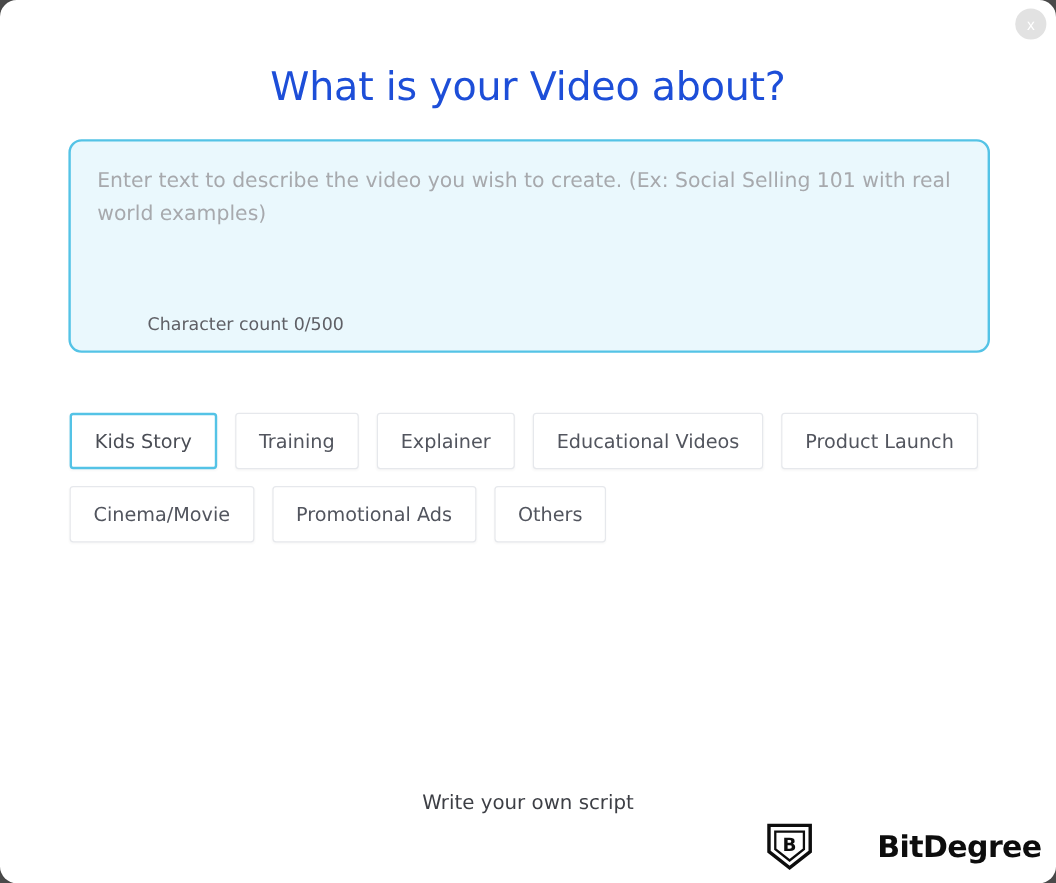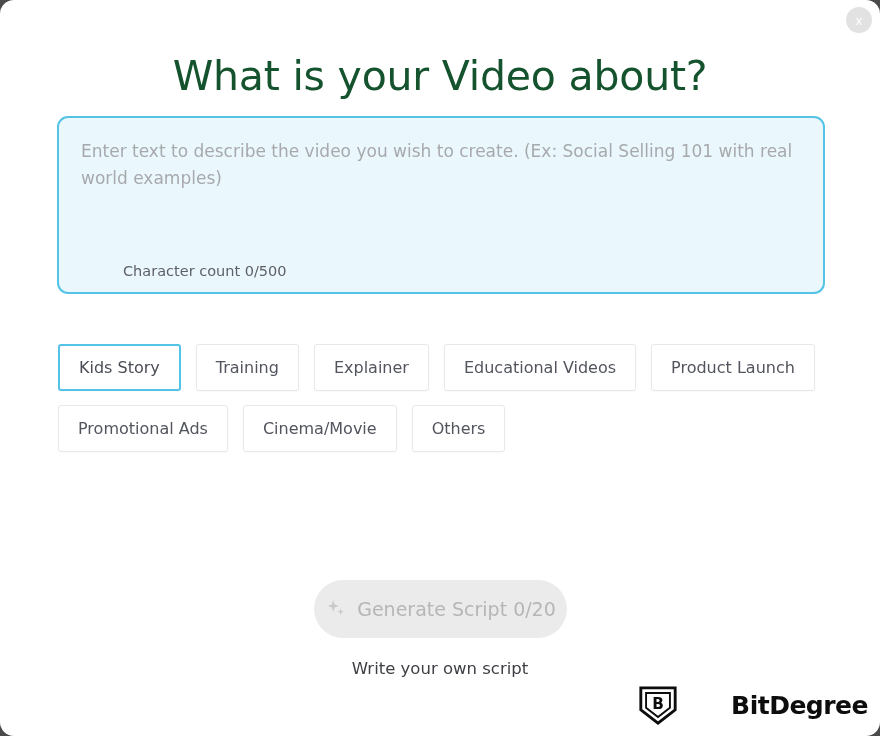--- a/index.html
+++ b/index.html
@@ -49,23 +49,23 @@
     user-select: none;
   }
 
   
   .title {
     position: absolute;
     top: 52px;
     left: 0;
     width: 880px;
     text-align: center;
-    font-size: 41px;
+    font-size: 33px;
     font-weight: 400;
-    color: #14532d;
+    color: #1d4ed8;
     letter-spacing: -0.2px;
     font-family: "DejaVu Sans", "Liberation Sans", sans-serif;
   }
 
   
   .prompt-box {
     position: absolute;
     left: 57px;
     top: 116px;
     width: 768px;
@@ -202,32 +202,25 @@
     <textarea class="prompt-input" placeholder="Enter text to describe the video you wish to create. (Ex: Social Selling 101 with real world examples)" style=""></textarea>
     <div class="char-count">Character count 0/500</div>
   </div>
 
   <div class="chips">
     <div class="chip selected">Kids Story</div>
     <div class="chip">Training</div>
     <div class="chip">Explainer</div>
     <div class="chip">Educational Videos</div>
     <div class="chip">Product Launch</div>
+    <div class="chip">Cinema/Movie</div>
     <div class="chip">Promotional Ads</div>
-    <div class="chip">Cinema/Movie</div>
     <div class="chip">Others</div>
   </div>
 
-  <button class="generate-btn" disabled="">
-    <svg class="sparkle-icon" viewBox="0 0 24 24">
-      <path d="M9 2.5 L10.5 7.2 L15 8.8 L10.5 10.4 L9 15 L7.5 10.4 L3 8.8 L7.5 7.2 Z" fill="#c9c9c9"></path>
-      <path d="M17 11.5 L17.9 14.1 L20.5 15 L17.9 15.9 L17 18.5 L16.1 15.9 L13.5 15 L16.1 14.1 Z" fill="#c9c9c9"></path>
-    </svg>
-    <span>Generate Script 0/20</span>
-  </button>
 
   <div class="own-script">
     <a>Write your own script</a>
   </div>
 
   <div class="watermark">
     <svg class="wm-badge" viewBox="0 0 44 44">
       <path d="M4 4 H40 V27 L22 41 L4 27 Z" fill="#ffffff" stroke="#0d0d0d" stroke-width="3"></path>
       <path d="M9.5 9.5 H34.5 V24.8 L22 34.6 L9.5 24.8 Z" fill="#ffffff" stroke="#0d0d0d" stroke-width="2"></path>
       <text x="22" y="26" text-anchor="middle" font-size="16" font-weight="bold" font-family="DejaVu Sans, Liberation Sans, sans-serif" fill="#0d0d0d">B</text>

